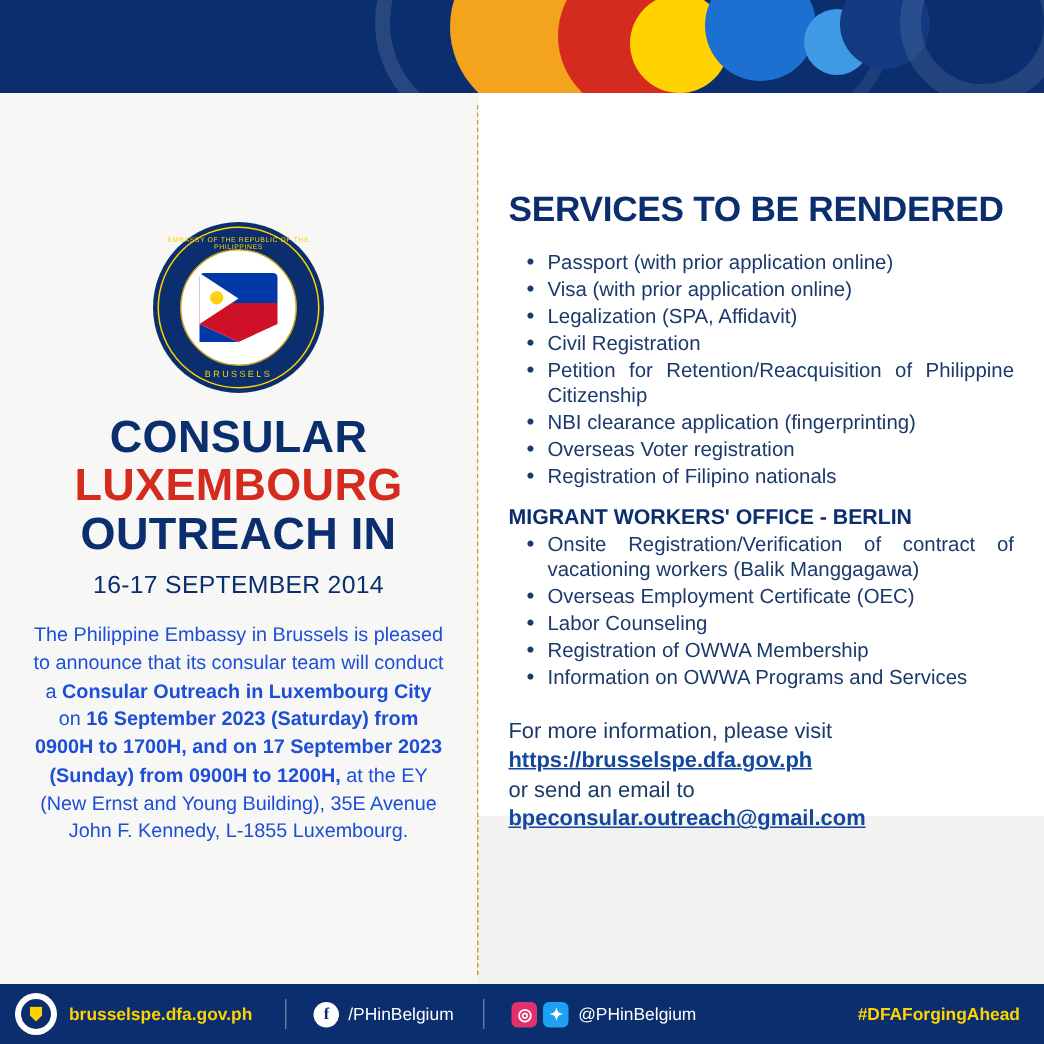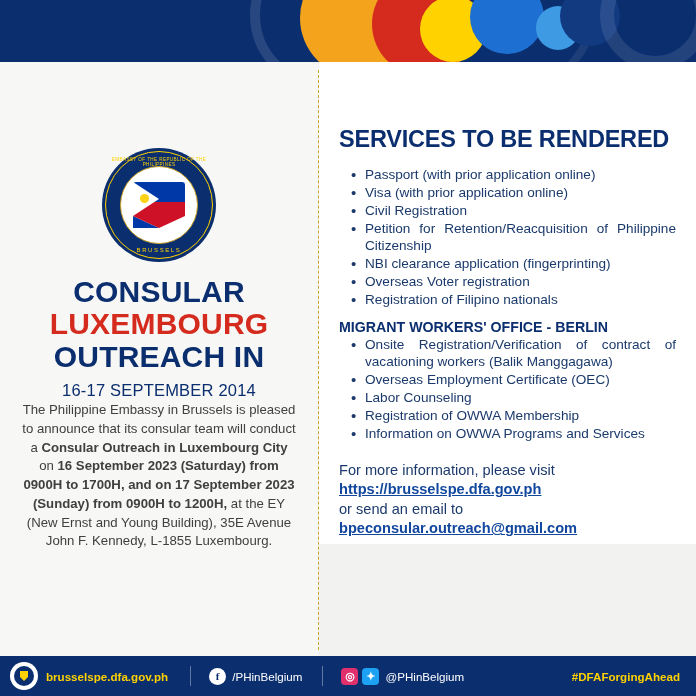--- a/index.html
+++ b/index.html
@@ -168,24 +168,24 @@
     letter-spacing: 0.2px;
   }
   .title-line.red { color: #d52b1e; }
   .event-dates {
     margin-top: 8px;
     font-size: 16.5px;
     color: #0b2e6f;
     letter-spacing: 0.2px;
   }
   .left-body {
-    margin-top: 1px;
+    margin-top: 14px;
     font-size: 13.2px;
     line-height: 1.42;
-    color: #404040;
+    color: #1d4ed8;
   }
   .left-body b { font-weight: bold; }
 
   
   .v-divider {
     position: absolute;
     left: 318px; top: 70px;
     width: 0; height: 580px;
     border-left: 1px dashed #c9a227;
   }
@@ -374,20 +374,21 @@
   </div>
 
   <div class="v-divider"></div>
 
   <div class="right-panel">
     <div class="services-title">SERVICES TO BE RENDERED</div>
 
     <ul class="svc">
       <li>Passport (with prior application online)</li>
       <li>Visa (with prior application online)</li>
+      <li>Legalization (SPA, Affidavit)</li>
       <li>Civil Registration</li>
       <li>Petition for Retention/Reacquisition of Philippine Citizenship</li>
       <li>NBI clearance application (fingerprinting)</li>
       <li>Overseas Voter registration</li>
       <li>Registration of Filipino nationals</li>
     </ul>
 
     <div class="mwo-head">MIGRANT WORKERS' OFFICE - BERLIN</div>
 
     <ul class="svc">

